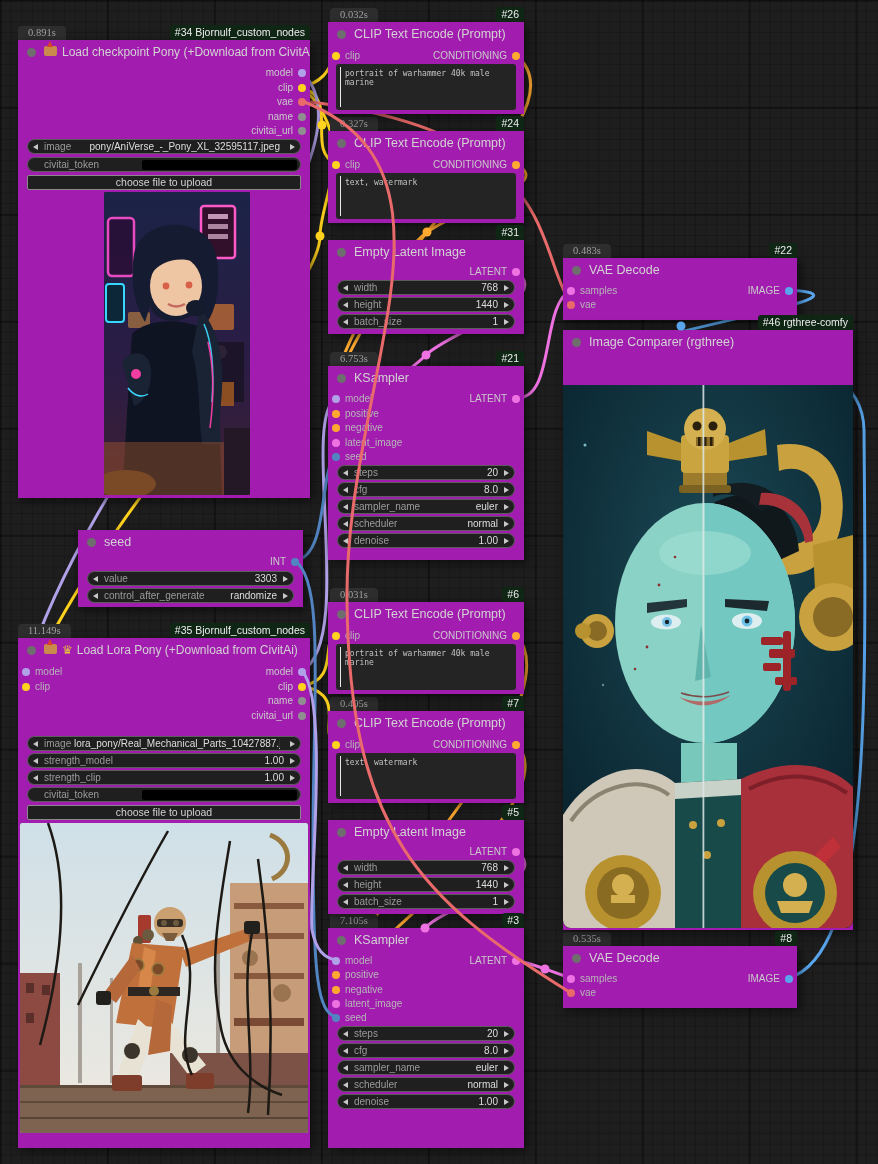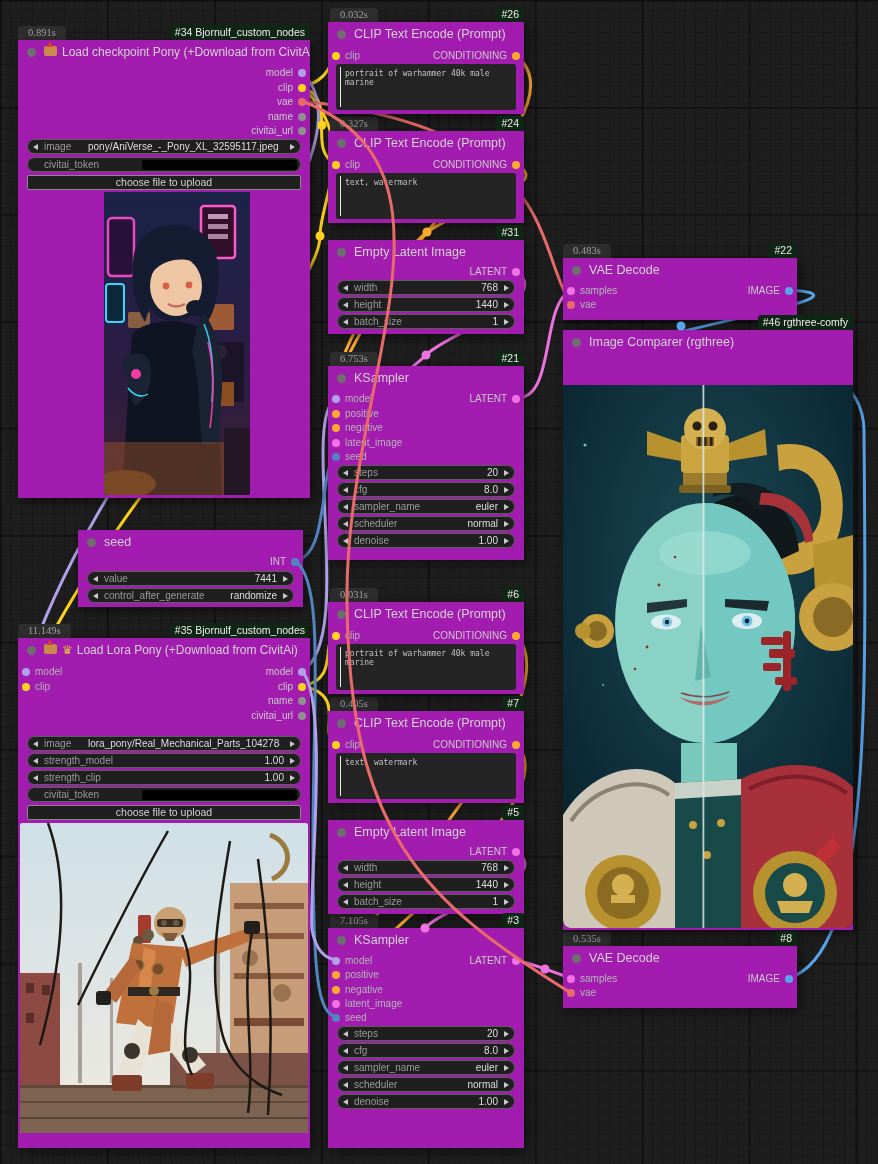--- a/index.html
+++ b/index.html
@@ -29,21 +29,21 @@
   .prow.in .d{left:4px}
   .prow.in .t{margin-left:17px}
   .prow.out{text-align:right;color:#c9c9c9}
   .prow.out .d{right:4px}
   .prow.out .t{margin-right:17px}
   .wg{position:absolute;left:9px;right:9px;height:15px;background:#1f1f1f;border:1px solid #5c5c5c;border-radius:8px;font-size:10px;line-height:13px;color:#c6c6c6}
   .wg .al{position:absolute;left:5px;top:3.5px;width:0;height:0;border-top:3.5px solid transparent;border-bottom:3.5px solid transparent;border-right:5px solid #c8c8c8}
   .wg .ar{position:absolute;right:5px;top:3.5px;width:0;height:0;border-top:3.5px solid transparent;border-bottom:3.5px solid transparent;border-left:5px solid #c8c8c8}
   .wg .l{position:absolute;left:16px;top:0;color:#9b9b9b}
   .wg .v{position:absolute;right:16px;top:0;color:#dedede}
-  .wg .vc{position:absolute;left:60px;right:20px;top:0;text-align:left;color:#dedede;white-space:nowrap;overflow:hidden}
+  .wg .vc{position:absolute;left:46px;right:20px;top:0;text-align:right;color:#dedede;white-space:nowrap;overflow:hidden}
   .wg .blk{position:absolute;left:42%;right:3px;top:1.5px;bottom:1.5px;background:#000;border-radius:2px}
   .upl{position:absolute;left:9px;right:9px;height:15px;background:#1f1f1f;border:1px solid #8a8a8a;border-radius:2px;text-align:center;font-size:10.5px;line-height:13px;color:#d2d2d2}
   .ta{position:absolute;left:8px;right:8px;background:#242424;border-radius:3px;font:8px "DejaVu Sans Mono",monospace;color:#c2c2c2;padding:5px 4px 4px 9px;white-space:pre-wrap;overflow:hidden}
   .ta:before{content:"";position:absolute;left:4px;top:3px;bottom:3px;width:1px;background:#e9e9e9}
   .tb{position:absolute;background:#2e2e2e;color:#a2a2a2;font:10.5px "Liberation Serif",serif;padding:1px 10px 2px;border-radius:4px 4px 0 0;z-index:2}
   .ib{position:absolute;background:#0f2615;color:#ededed;font-size:10.5px;padding:1px 5px 2px;border-radius:3px;z-index:5}
   .pv{position:absolute;overflow:hidden;border-radius:2px;background:#111}
   .pv svg{display:block}
 </style>
 </head>
@@ -134,21 +134,21 @@
     </svg>
   </div>
 </div>
 
 <div class="node" style="left:78px;top:530px;width:225px;height:77px">
   <div class="nh"><span class="cd"></span><span>seed</span></div>
   <div class="prow out" style="top:24px"><span class="t">INT</span><span class="d" style="background: rgb(81, 132, 192);"></span></div>
   <div class="wg" style="top:41px">
       <span class="al"></span>
       <span class="l">value</span>
-      <span class="v">7441</span>
+      <span class="v">3303</span>
       <span class="ar"></span>
     </div>
   <div class="wg" style="top:58px">
       <span class="al"></span>
       <span class="l">control_after_generate</span>
       <span class="v">randomize</span>
       <span class="ar"></span>
     </div>
 </div>
 

